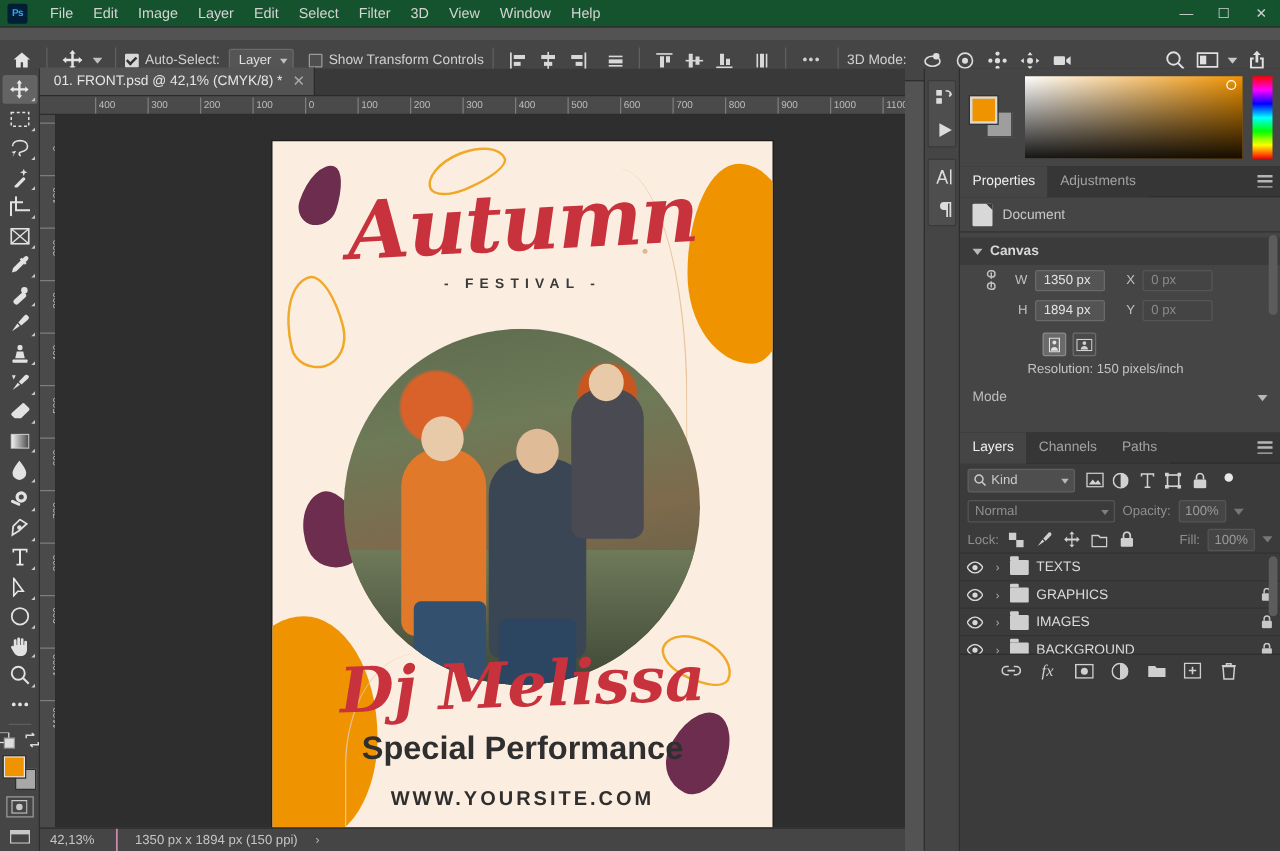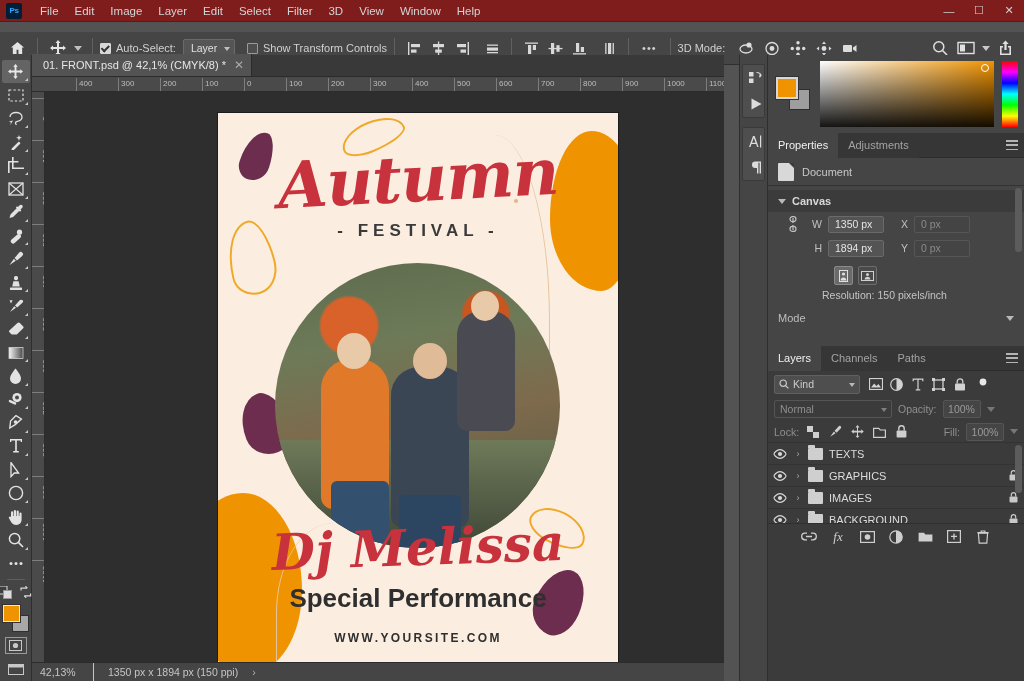--- a/index.html
+++ b/index.html
@@ -10,21 +10,21 @@
     font-size: 11px;
     color: #c8c8c8;
     overflow: hidden;
     -webkit-font-smoothing: antialiased;
   }
   .app { position: relative; width: 1024px; height: 681px; }
 
   
   .menubar {
     position: absolute; left:0; top:0; width:1024px; height:22px;
-    background:#7f1d1d; display:flex; align-items:center;
+    background:#14532d; display:flex; align-items:center;
     border-bottom:1px solid #2c2c2c;
   }
   .ps-logo {
     width:16px; height:16px; margin-left:6px; margin-right:10px;
     background:#001e36; color:#31a8ff; border-radius:2px;
     font-size:8px; font-weight:bold; display:flex;
     align-items:center; justify-content:center; letter-spacing:-0.5px;
   }
   .menu-item {
     padding:3px 8px; color:#d4d4d4; font-size:11.5px; cursor:default;
@@ -156,21 +156,21 @@
   }
   .blob { position:absolute; }
   .poster-title {
     position:absolute; left:0; top:28px; width:100%; text-align:center;
     font-family:"DejaVu Serif", serif; font-style:italic; font-weight:bold;
     font-size:64px; color:#c8323c; letter-spacing:-1px;
     transform:rotate(-3deg);
   }
   .poster-sub {
     position:absolute; left:0; top:108px; width:100%; text-align:center;
-    font-size:17px; letter-spacing:5px; color:#3a3a3a; font-weight:bold;
+    font-size:11px; letter-spacing:5px; color:#3a3a3a; font-weight:bold;
   }
   .photo-circle {
     position:absolute; left:57px; top:150px; width:285px; height:285px;
     border-radius:50%; overflow:hidden;
     background:
       radial-gradient(circle at 26% 22%, #d8622a 0 9%, transparent 10%),
       radial-gradient(circle at 74% 18%, #c9561f 0 7%, transparent 8%),
       linear-gradient(170deg,#5d6b4e 0%, #6d7a58 28%, #7e6a4c 55%, #4e5742 100%);
   }
   .pc-fig { position:absolute; }
@@ -185,21 +185,21 @@
     position:absolute; left:0; top:405px; width:100%; text-align:center;
     font-family:"DejaVu Serif", serif; font-style:italic; font-weight:bold;
     font-size:50px; color:#c8323c; transform:rotate(-2deg);
   }
   .poster-perf {
     position:absolute; left:0; top:470px; width:100%; text-align:center;
     font-size:26px; font-weight:bold; color:#2f2f2f;
   }
   .poster-url {
     position:absolute; left:0; top:518px; width:100%; text-align:center;
-    font-size:12px; font-weight:bold; letter-spacing:2.4px; color:#2f2f2f;
+    font-size:16px; font-weight:bold; letter-spacing:2.4px; color:#2f2f2f;
   }
 
   
   .statusbar {
     position:absolute; left:32px; top:662px; width:692px; height:19px;
     background:#454545; display:flex; align-items:center;
     border-top:1px solid #2c2c2c; font-size:10.5px; color:#c5c5c5;
   }
   .sb-zoom {
     width:62px; padding-left:8px; height:19px; line-height:19px;

